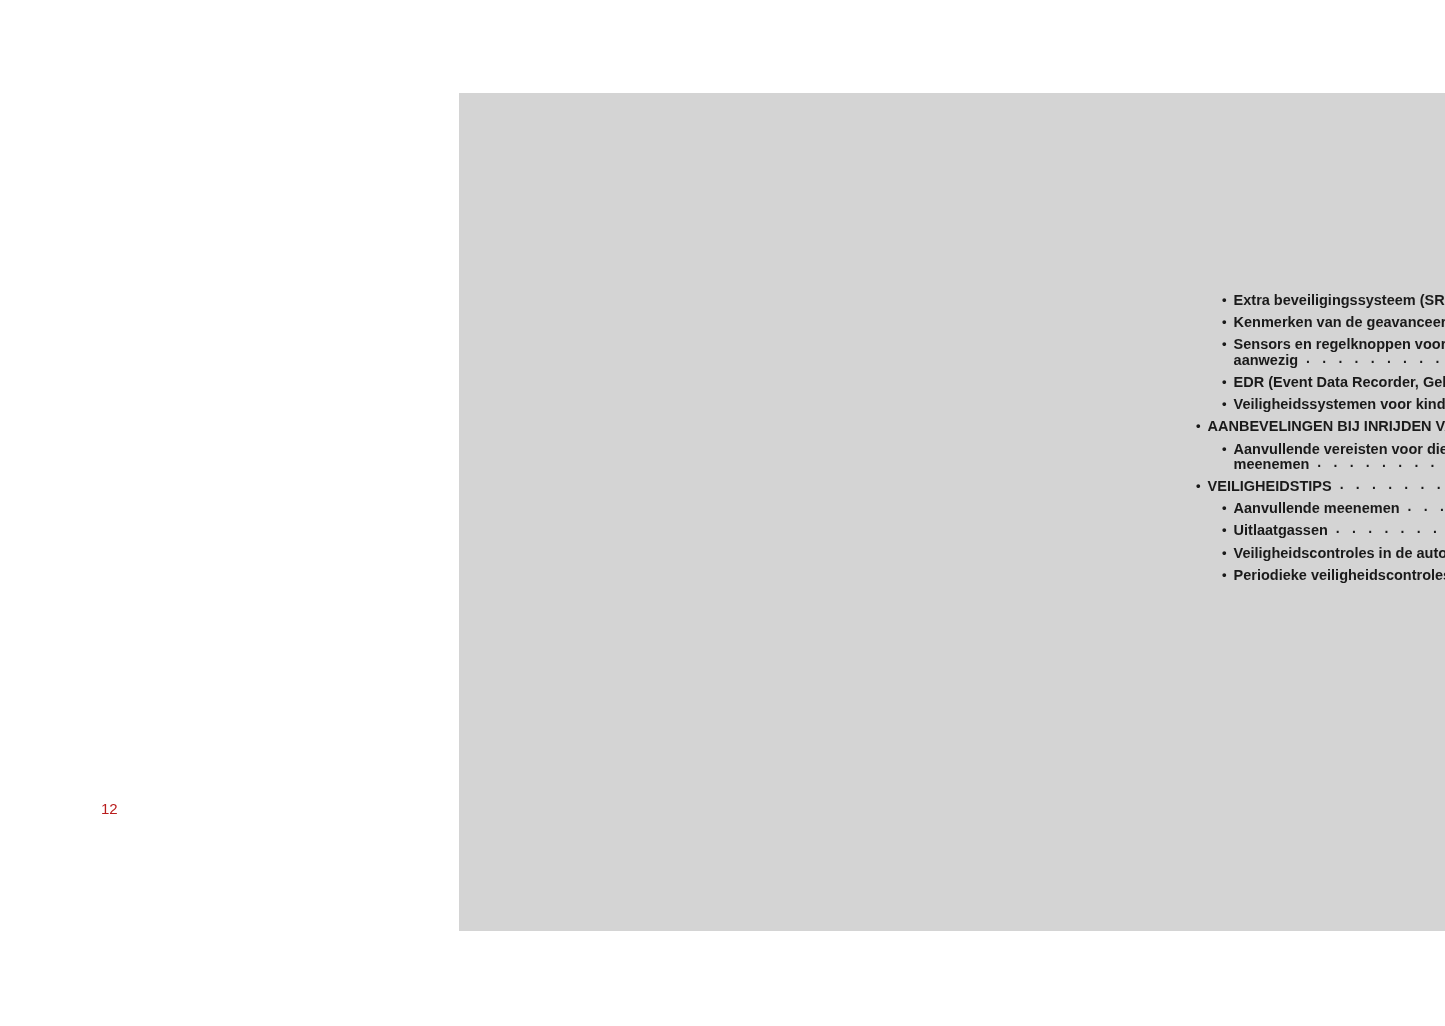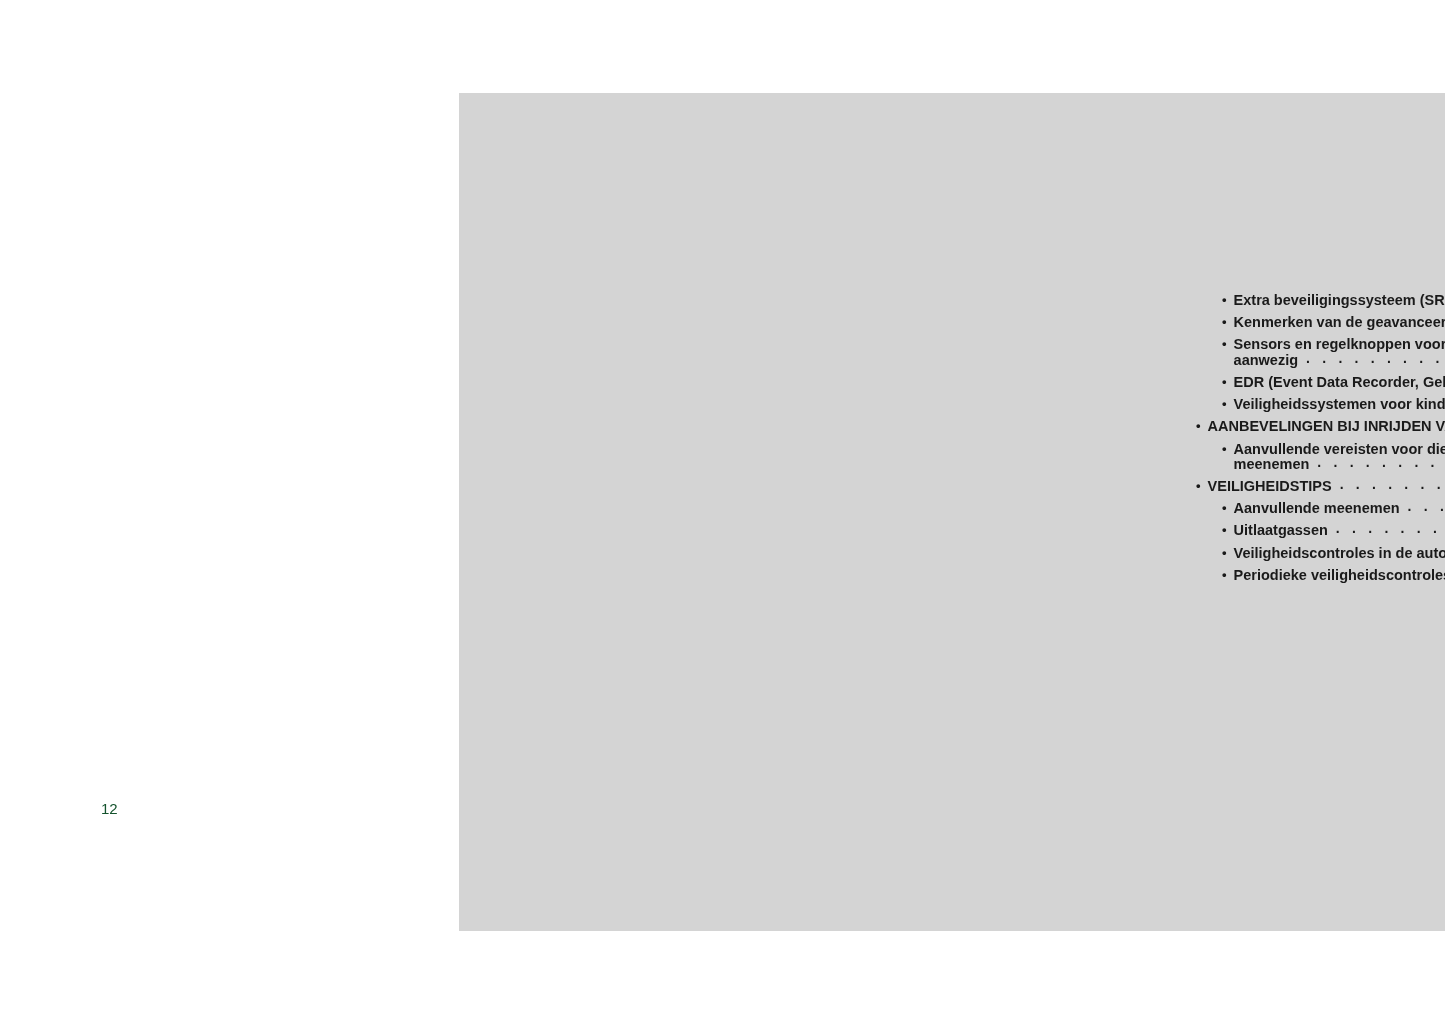--- a/index.html
+++ b/index.html
@@ -26,21 +26,21 @@
     top: 93px;
     width: 986px;
     height: 838px;
     background: #d4d4d4;
   }
   .page-number {
     position: absolute;
     left: 101px;
     top: 800px;
     font-size: 15px;
-    color: #14532d;
+    color: #b91c1c;
     font-family: "Liberation Sans", sans-serif;
   }
   .toc {
     position: absolute;
     left: 737px;
     top: 200px;
     width: 620px;
   }
   .toc-row {
     display: flex;

